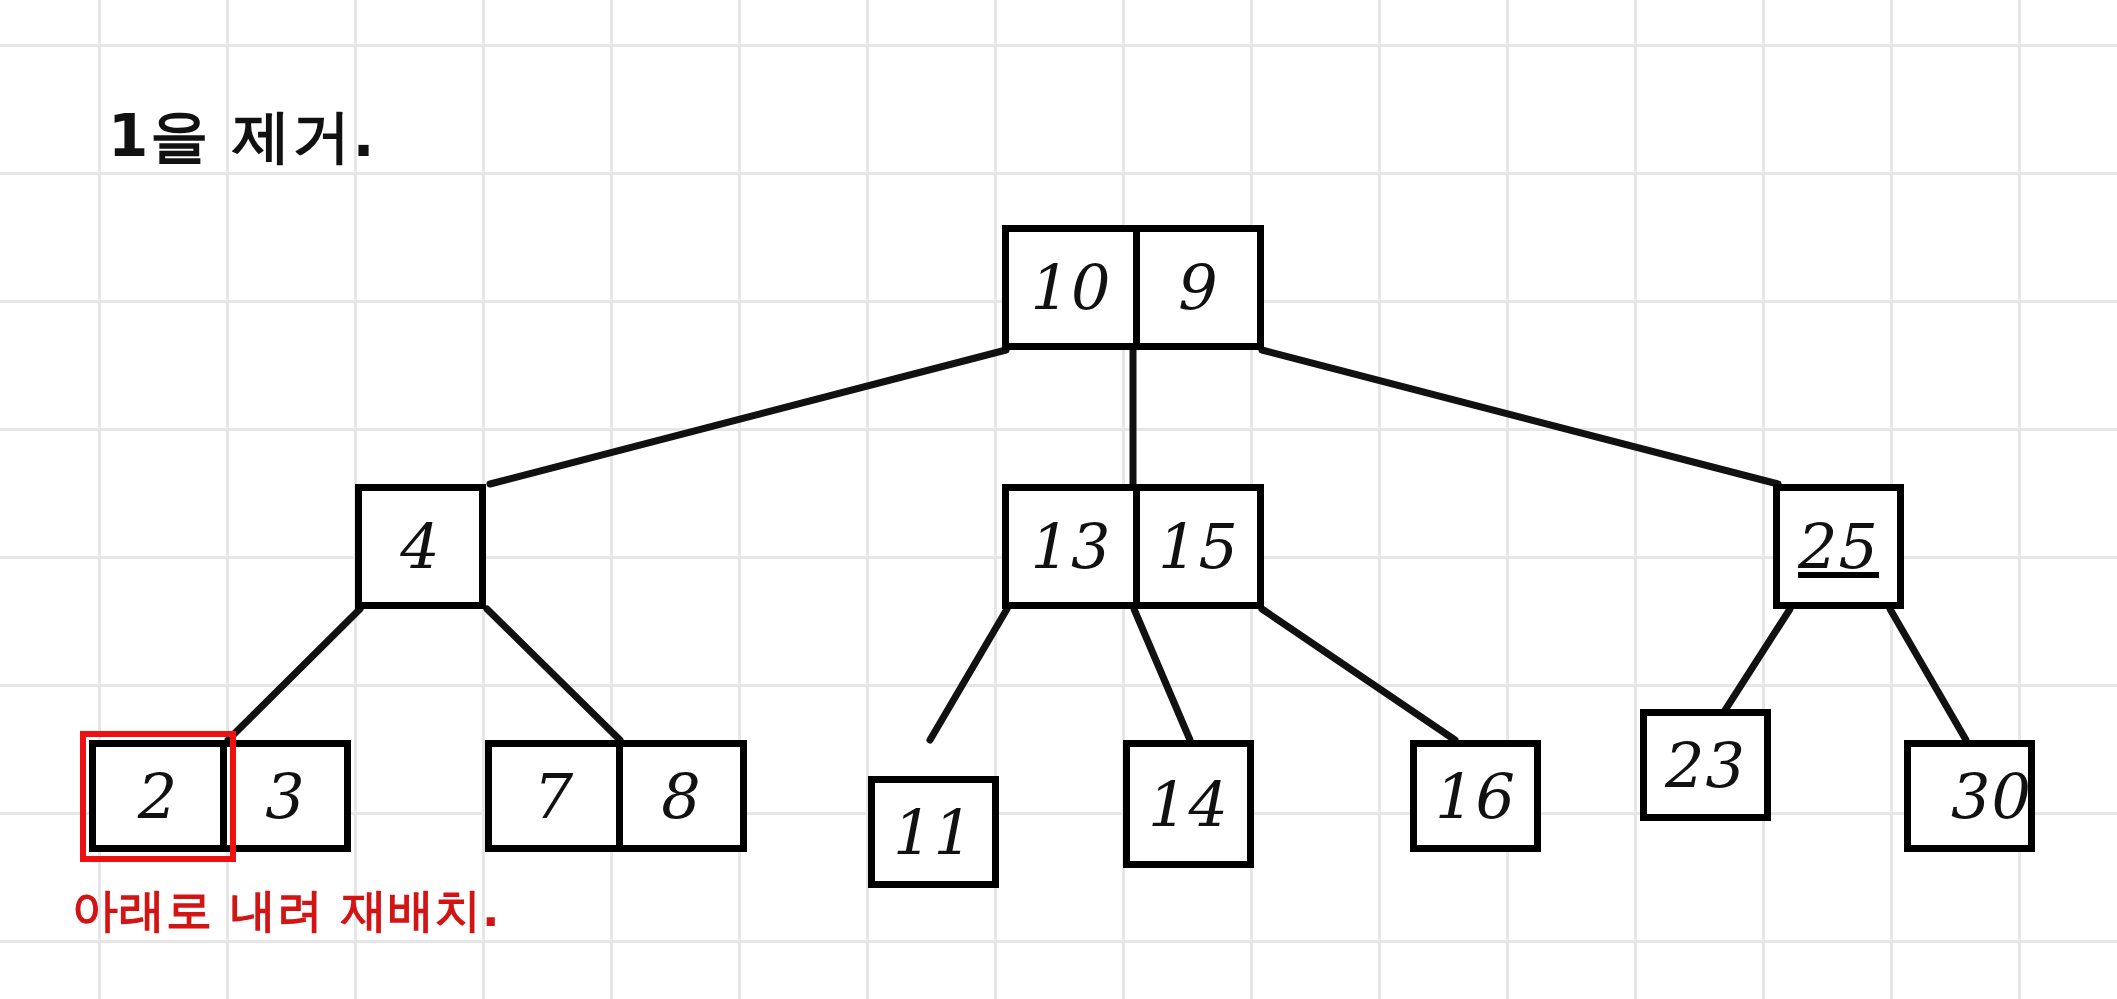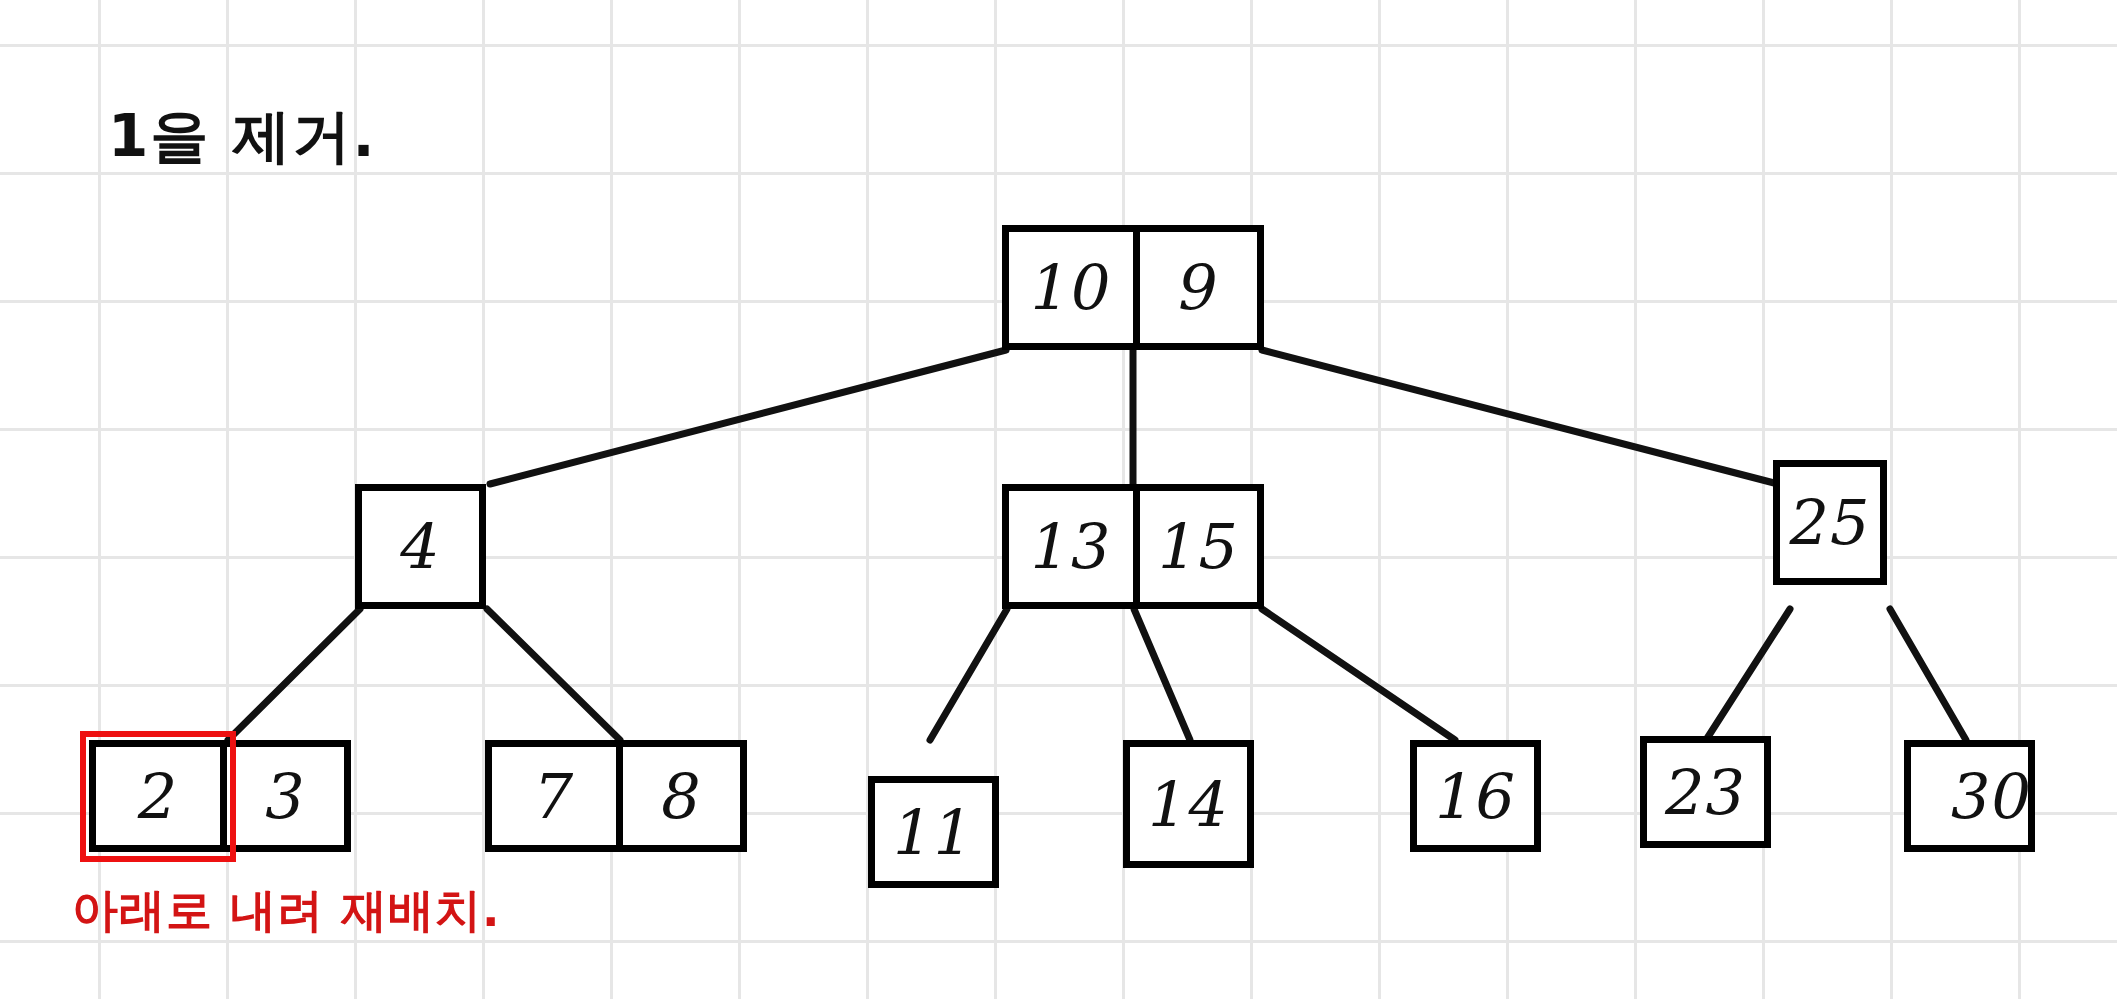--- a/index.html
+++ b/index.html
@@ -106,41 +106,41 @@
         <div class="cell" style="width: 131px;">10</div>
         <div class="cell" style="width: 131px;">9</div>
       </div>
       <div class="node" style="left: 355px; top: 484px; height: 125px; width: 131px;">
         <div class="cell" style="width: 131px;">4</div>
       </div>
       <div class="node" style="left: 1002px; top: 484px; height: 125px; width: 262px;">
         <div class="cell" style="width: 131px;">13</div>
         <div class="cell" style="width: 131px;">15</div>
       </div>
-      <div class="node" style="left: 1773px; top: 460px; height: 125px; width: 114px;">
+      <div class="node" style="left: 1773px; top: 484px; height: 125px; width: 131px; text-decoration: underline;">
         <div class="cell" style="width: 131px;">25</div>
       </div>
       <div class="node" style="left: 89px; top: 740px; height: 112px; width: 262px;">
         <div class="cell" style="width: 131px;">2</div>
         <div class="cell" style="width: 131px;">3</div>
       </div>
       <div class="node" style="left: 485px; top: 740px; height: 112px; width: 262px;">
         <div class="cell" style="width: 131px;">7</div>
         <div class="cell" style="width: 131px;">8</div>
       </div>
       <div class="node" style="left: 868px; top: 776px; height: 112px; width: 131px;">
         <div class="cell" style="width: 131px;">11</div>
       </div>
       <div class="node" style="left: 1123px; top: 740px; height: 128px; width: 131px;">
         <div class="cell" style="width: 131px;">14</div>
       </div>
       <div class="node" style="left: 1386px; top: 740px; height: 112px; width: 131px; margin-left: 24px;">
         <div class="cell" style="width: 131px;">16</div>
       </div>
-      <div class="node" style="left: 1640px; top: 736px; height: 112px; width: 131px;">
+      <div class="node" style="left: 1640px; top: 709px; height: 112px; width: 131px;">
         <div class="cell" style="width: 131px;">23</div>
       </div>
       <div class="node" style="left: 1904px; top: 740px; height: 112px; width: 131px;">
         <div class="cell" style="width: 131px; padding-left: 40px;">30</div>
       </div>
     </div>
 
   <div class="highlight-box" style="left: 80px; top: 731px; width: 156px; height: 131px; border-color: rgb(238, 17, 17);"></div>
 
 </div>

